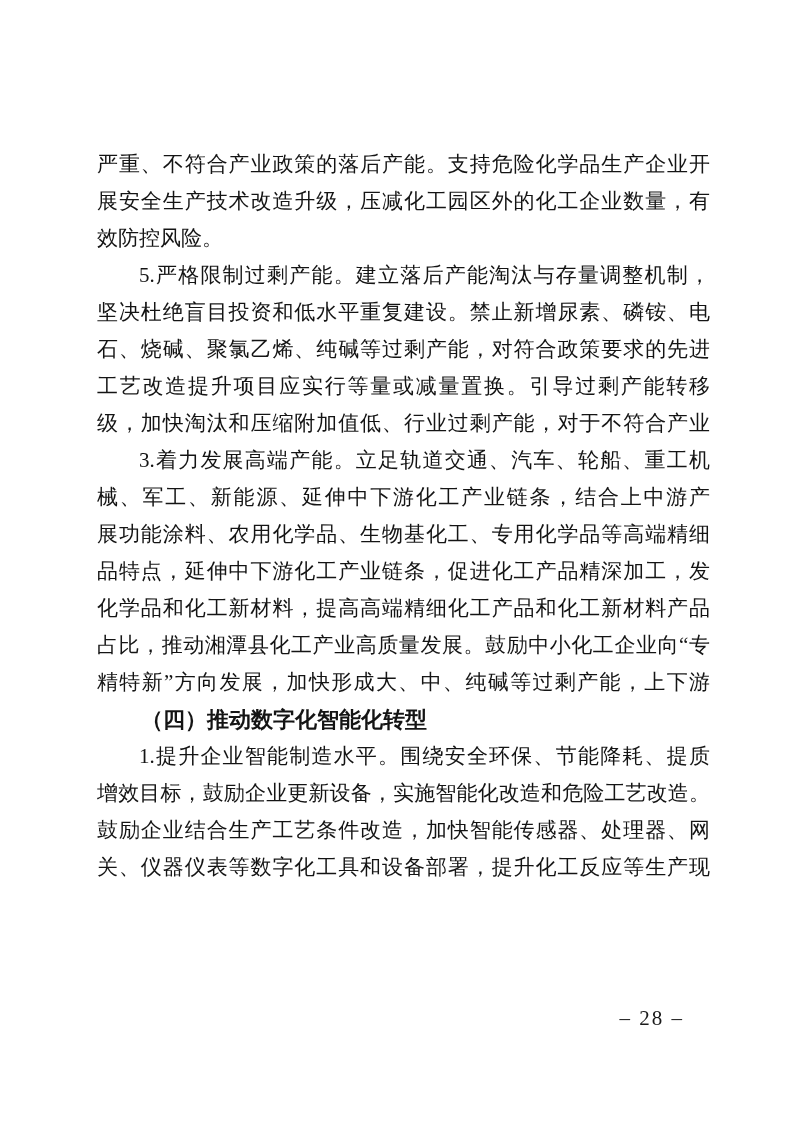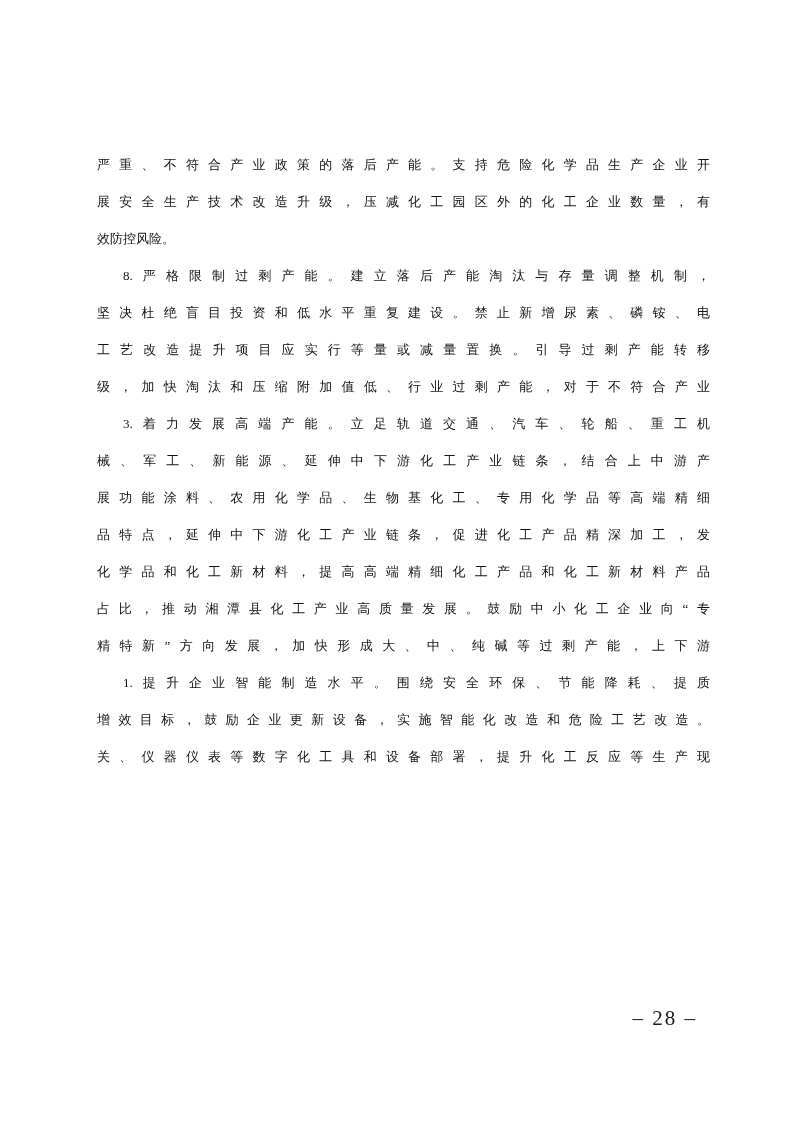--- a/index.html
+++ b/index.html
@@ -18,21 +18,21 @@
   }
   .textblock {
     position: absolute;
     left: 97px;
     top: 146px;
     width: 613px;
   }
   .line {
     height: 37px;
     line-height: 37px;
-    font-size: 13px;
+    font-size: 21px;
     letter-spacing: 0;
     text-align: justify;
     text-align-last: justify;
     overflow: hidden;
     white-space: nowrap;
   }
   .line.end {
     text-align: right;
     text-align-last: left;
   }
@@ -42,48 +42,51 @@
   .line.heading {
     font-weight: 700;
     font-size: 22px;
     font-family: "Liberation Sans", sans-serif;
     text-align: left;
     text-align-last: left;
   }
   .footer-page-number {
     position: absolute;
     top: 1005px;
-    right: 96px;
+    right: 109px;
     font-size: 21px;
     line-height: 26px;
     font-family: "Liberation Serif", serif;
     color: #1a1a1a;
     letter-spacing: 2px;
   }
 </style>
 </head>
 <body>
 
 <div class="page">
 
   <div class="textblock">
     <div class="line">严重、不符合产业政策的落后产能。支持危险化学品生产企业开</div>
     <div class="line">展安全生产技术改造升级，压减化工园区外的化工企业数量，有</div>
     <div class="line end">效防控风险。</div>
-    <div class="line indent">8.严格限制过剩产能。建立落后产能淘汰与存量调整机制，</div>
+    <div class="line indent">5.严格限制过剩产能。建立落后产能淘汰与存量调整机制，</div>
     <div class="line">坚决杜绝盲目投资和低水平重复建设。禁止新增尿素、磷铵、电</div>
+    <div class="line">石、烧碱、聚氯乙烯、纯碱等过剩产能，对符合政策要求的先进</div>
     <div class="line">工艺改造提升项目应实行等量或减量置换。引导过剩产能转移</div>
     <div class="line">级，加快淘汰和压缩附加值低、行业过剩产能，对于不符合产业</div>
     <div class="line indent">3.着力发展高端产能。立足轨道交通、汽车、轮船、重工机</div>
     <div class="line">械、军工、新能源、延伸中下游化工产业链条，结合上中游产</div>
     <div class="line">展功能涂料、农用化学品、生物基化工、专用化学品等高端精细</div>
     <div class="line">品特点，延伸中下游化工产业链条，促进化工产品精深加工，发</div>
     <div class="line">化学品和化工新材料，提高高端精细化工产品和化工新材料产品</div>
     <div class="line">占比，推动湘潭县化工产业高质量发展。鼓励中小化工企业向“专</div>
     <div class="line">精特新”方向发展，加快形成大、中、纯碱等过剩产能，上下游</div>
+    <div class="line heading indent">（四）推动数字化智能化转型</div>
     <div class="line indent">1.提升企业智能制造水平。围绕安全环保、节能降耗、提质</div>
     <div class="line">增效目标，鼓励企业更新设备，实施智能化改造和危险工艺改造。</div>
+    <div class="line">鼓励企业结合生产工艺条件改造，加快智能传感器、处理器、网</div>
     <div class="line">关、仪器仪表等数字化工具和设备部署，提升化工反应等生产现</div>
   </div>
 
   <div class="footer-page-number">– 28 –</div>
 
 </div>
 
 </body></html>

